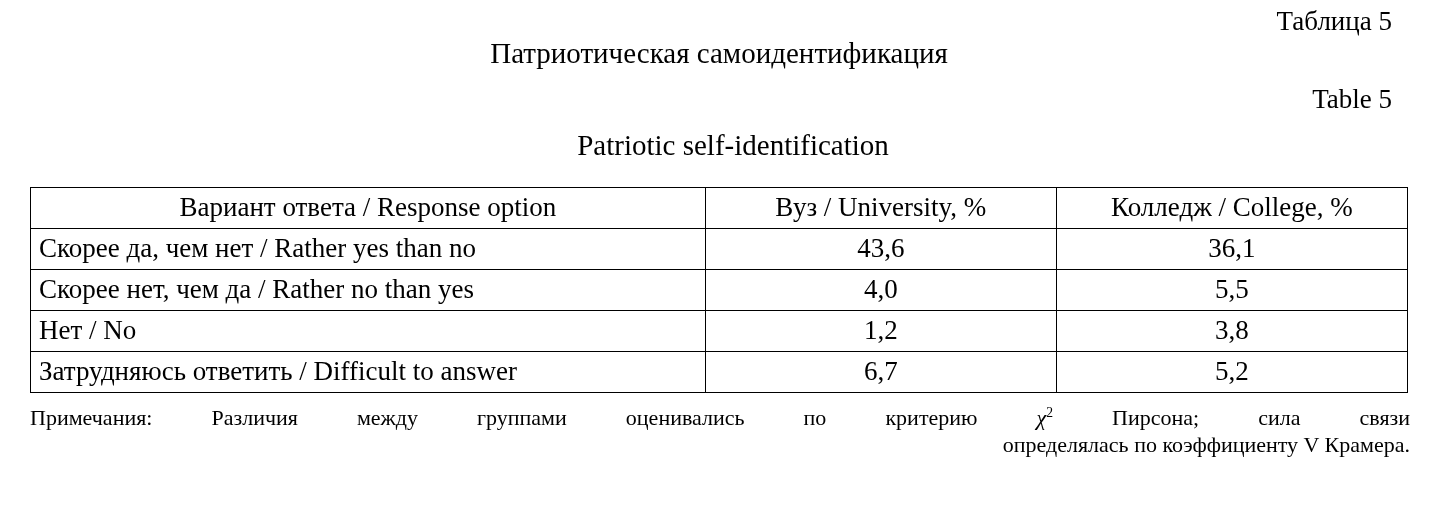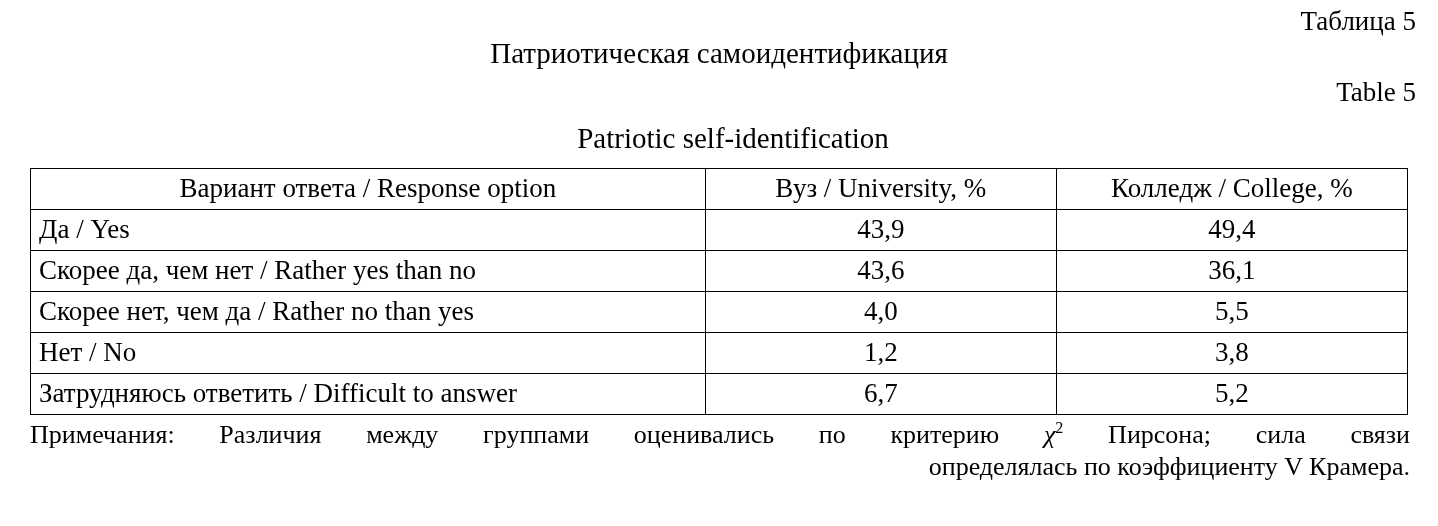--- a/index.html
+++ b/index.html
@@ -17,41 +17,41 @@
   .page {
     position: relative;
     width: 1438px;
     height: 526px;
     box-sizing: border-box;
     padding: 0;
   }
   .table-label {
     text-align: right;
     font-size: 27px;
-    padding-right: 22px;
+    padding-right: 46px;
     line-height: 1.15;
   }
   .table-label-ru {
     margin-top: 6px;
   }
   .table-label-en {
-    margin-top: 7px;
+    margin-top: 14px;
   }
   .title {
     text-align: center;
     font-size: 29px;
     line-height: 1.15;
     margin-top: 0;
   }
   .title-en {
     margin-top: 14px;
     margin-left: 28px;
   }
   .table-wrap {
-    margin-top: 12px;
+    margin-top: 24px;
     padding: 0 30px 0 30px;
   }
   table.data {
     border-collapse: collapse;
     width: 100%;
     table-layout: fixed;
   }
   table.data td, table.data th {
     border: 1px solid #000000;
     font-size: 27px;
@@ -67,24 +67,24 @@
     text-align: left;
   }
   table.data tbody td.num {
     text-align: center;
   }
   col.c-opt { width: 49%; }
   col.c-uni { width: 25.5%; }
   col.c-col { width: 25.5%; }
   .notes {
     padding: 0 28px 16px 30px;
-    font-size: 26px;
+    font-size: 22px;
     line-height: 1.22;
     text-align: justify;
-    margin-top: 4px;
+    margin-top: 12px;
   }
   .notes p {
     margin: 0;
   }
   .notes .just {
     text-align: justify;
     text-align-last: justify;
   }
   .notes .second-line {
     text-align: right;
@@ -124,25 +124,20 @@
       </colgroup>
       <thead>
         <tr>
           <th>Вариант ответа / Response option</th>
           <th>Вуз / University, %</th>
           <th>Колледж / College, %</th>
         </tr>
       </thead>
       <tbody>
         <tr>
-          <td class="opt">Да / Yes</td>
-          <td class="num">43,9</td>
-          <td class="num">49,4</td>
-        </tr>
-        <tr>
           <td class="opt">Скорее да, чем нет / Rather yes than no</td>
           <td class="num">43,6</td>
           <td class="num">36,1</td>
         </tr>
         <tr>
           <td class="opt">Скорее нет, чем да / Rather no than yes</td>
           <td class="num">4,0</td>
           <td class="num">5,5</td>
         </tr>
         <tr>

